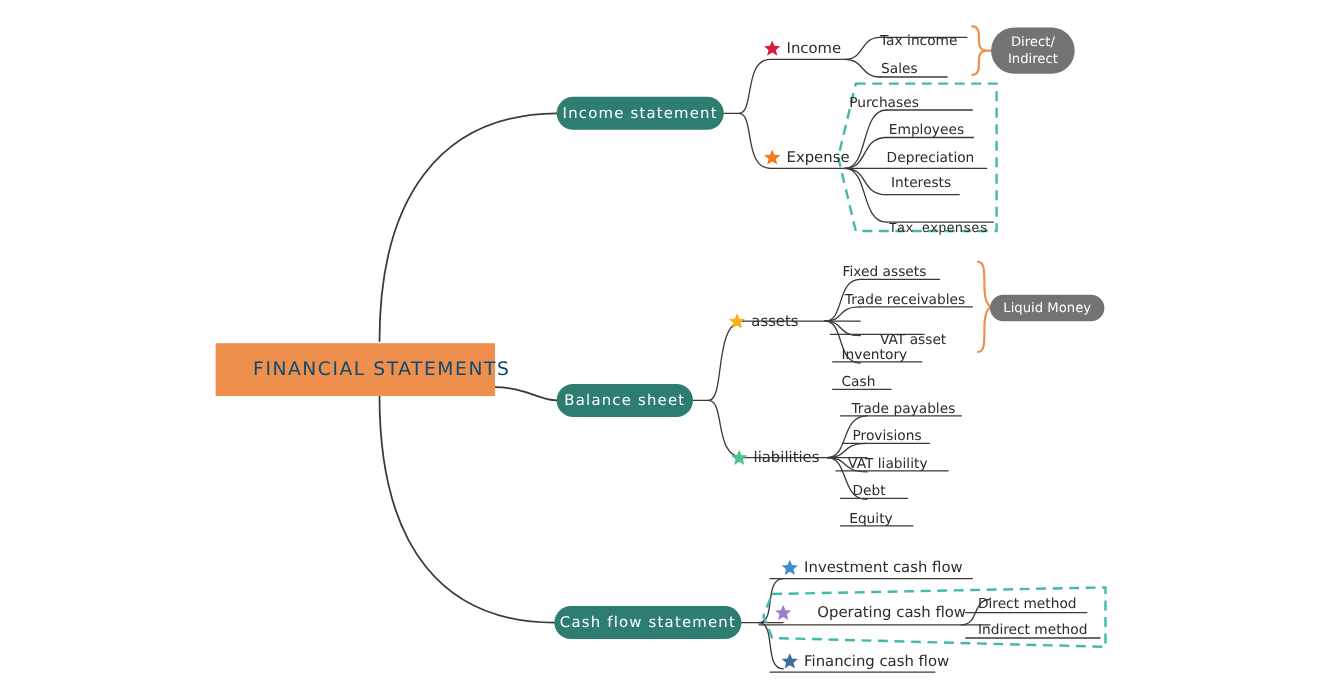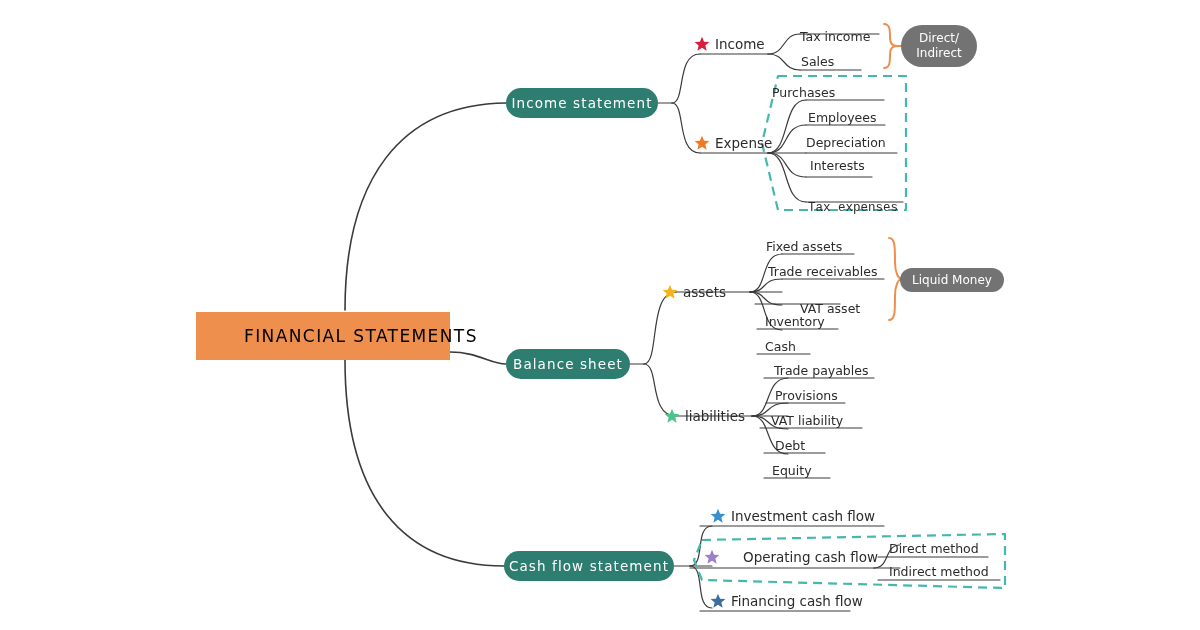--- a/index.html
+++ b/index.html
@@ -7,23 +7,23 @@
     width:1200px;height:630px;background:#ffffff;
     font-family:"DejaVu Sans","Liberation Sans",sans-serif;
     overflow:hidden;position:relative;
   }
   #map{position:absolute;left:0;top:0;width:1200px;height:630px;}
 
   .node{position:absolute;box-sizing:border-box;}
 
   
   .central{
-    background:#EE8F4E;color:#000000;
+    background:#EE8F4E;color:#0c4a6e;
     font-size:17px;letter-spacing:1.4px;
-    display:flex;align-items:center;justify-content:flex-start;
+    display:flex;align-items:center;justify-content:center;
     white-space:nowrap;
     padding-left:48px;
   }
 
   
   .pill-teal{
     background:#2E7D71;color:#ffffff;border-radius:999px;
     font-size:13.5px;letter-spacing:1.1px;font-weight:normal;
     display:flex;align-items:center;justify-content:center;
     white-space:nowrap;

